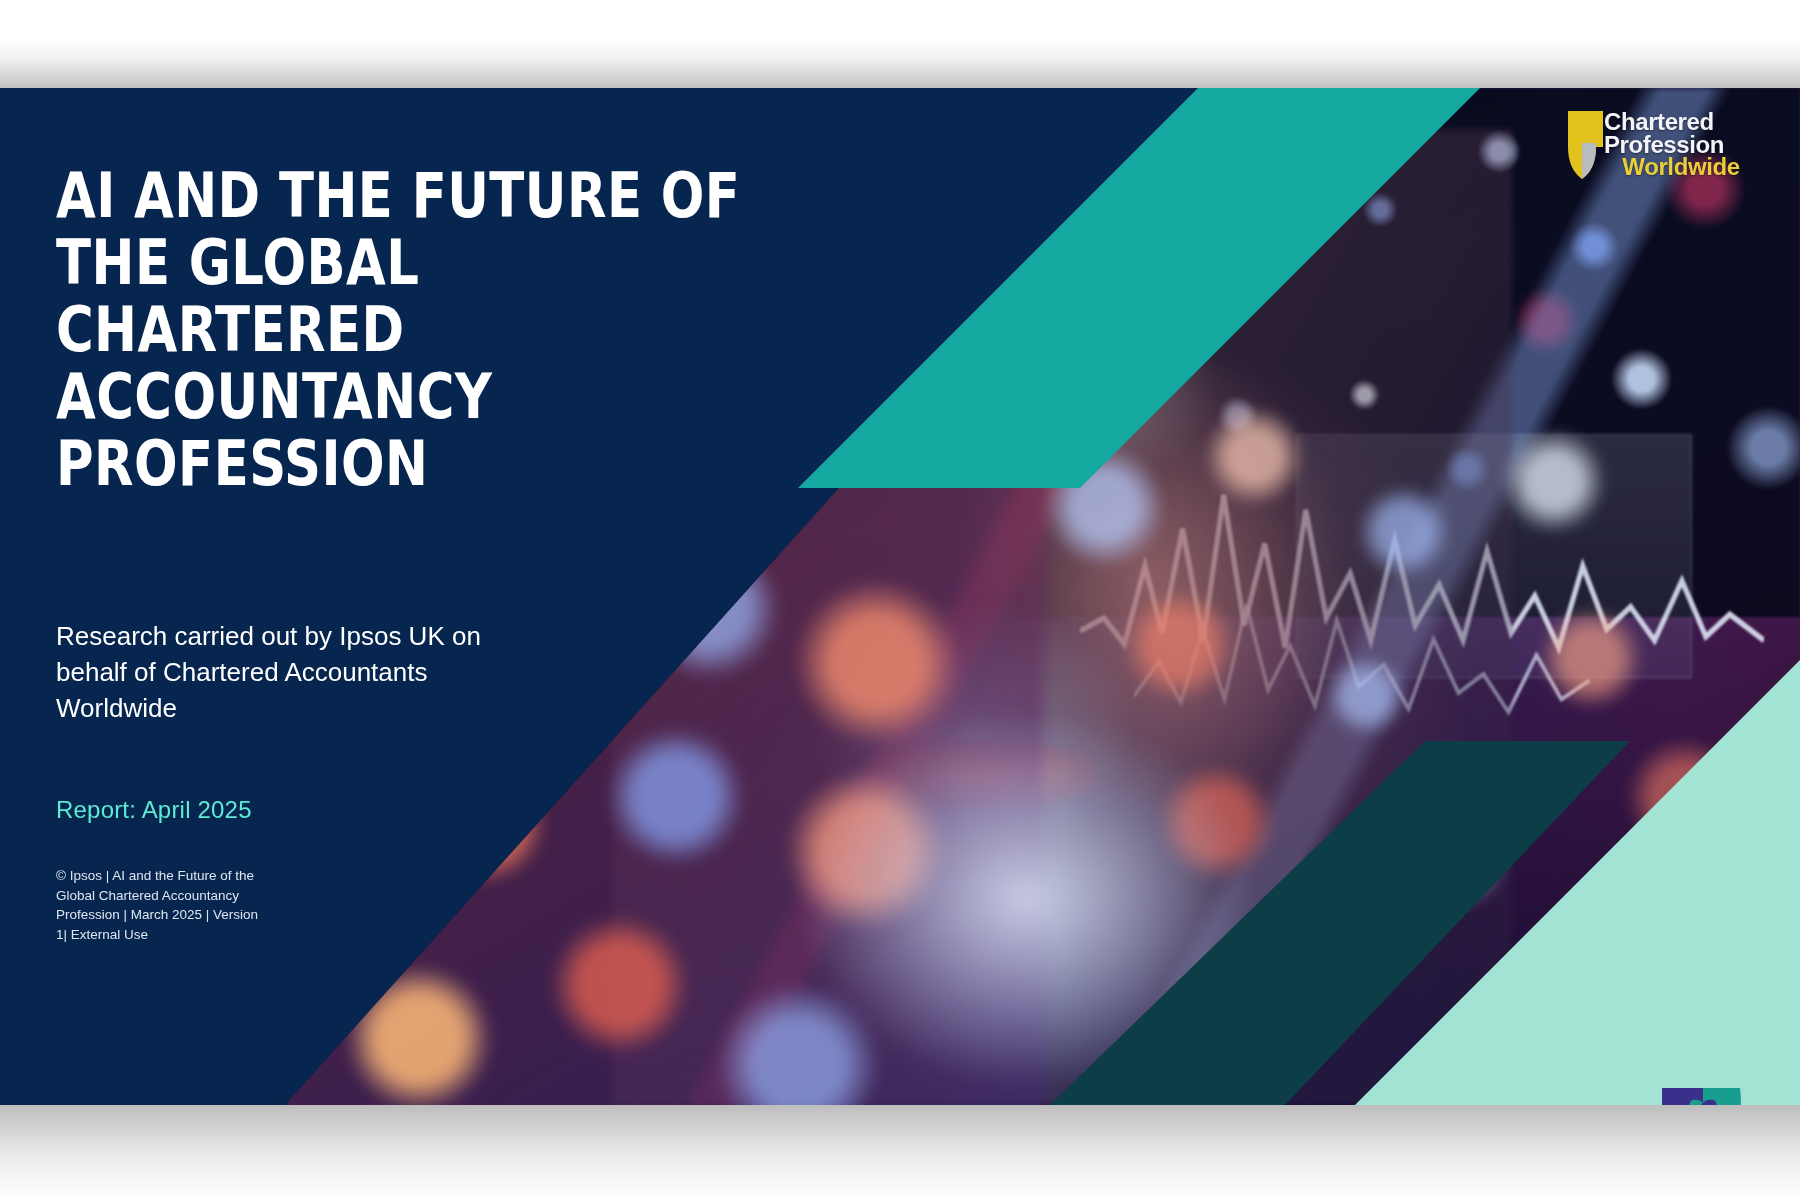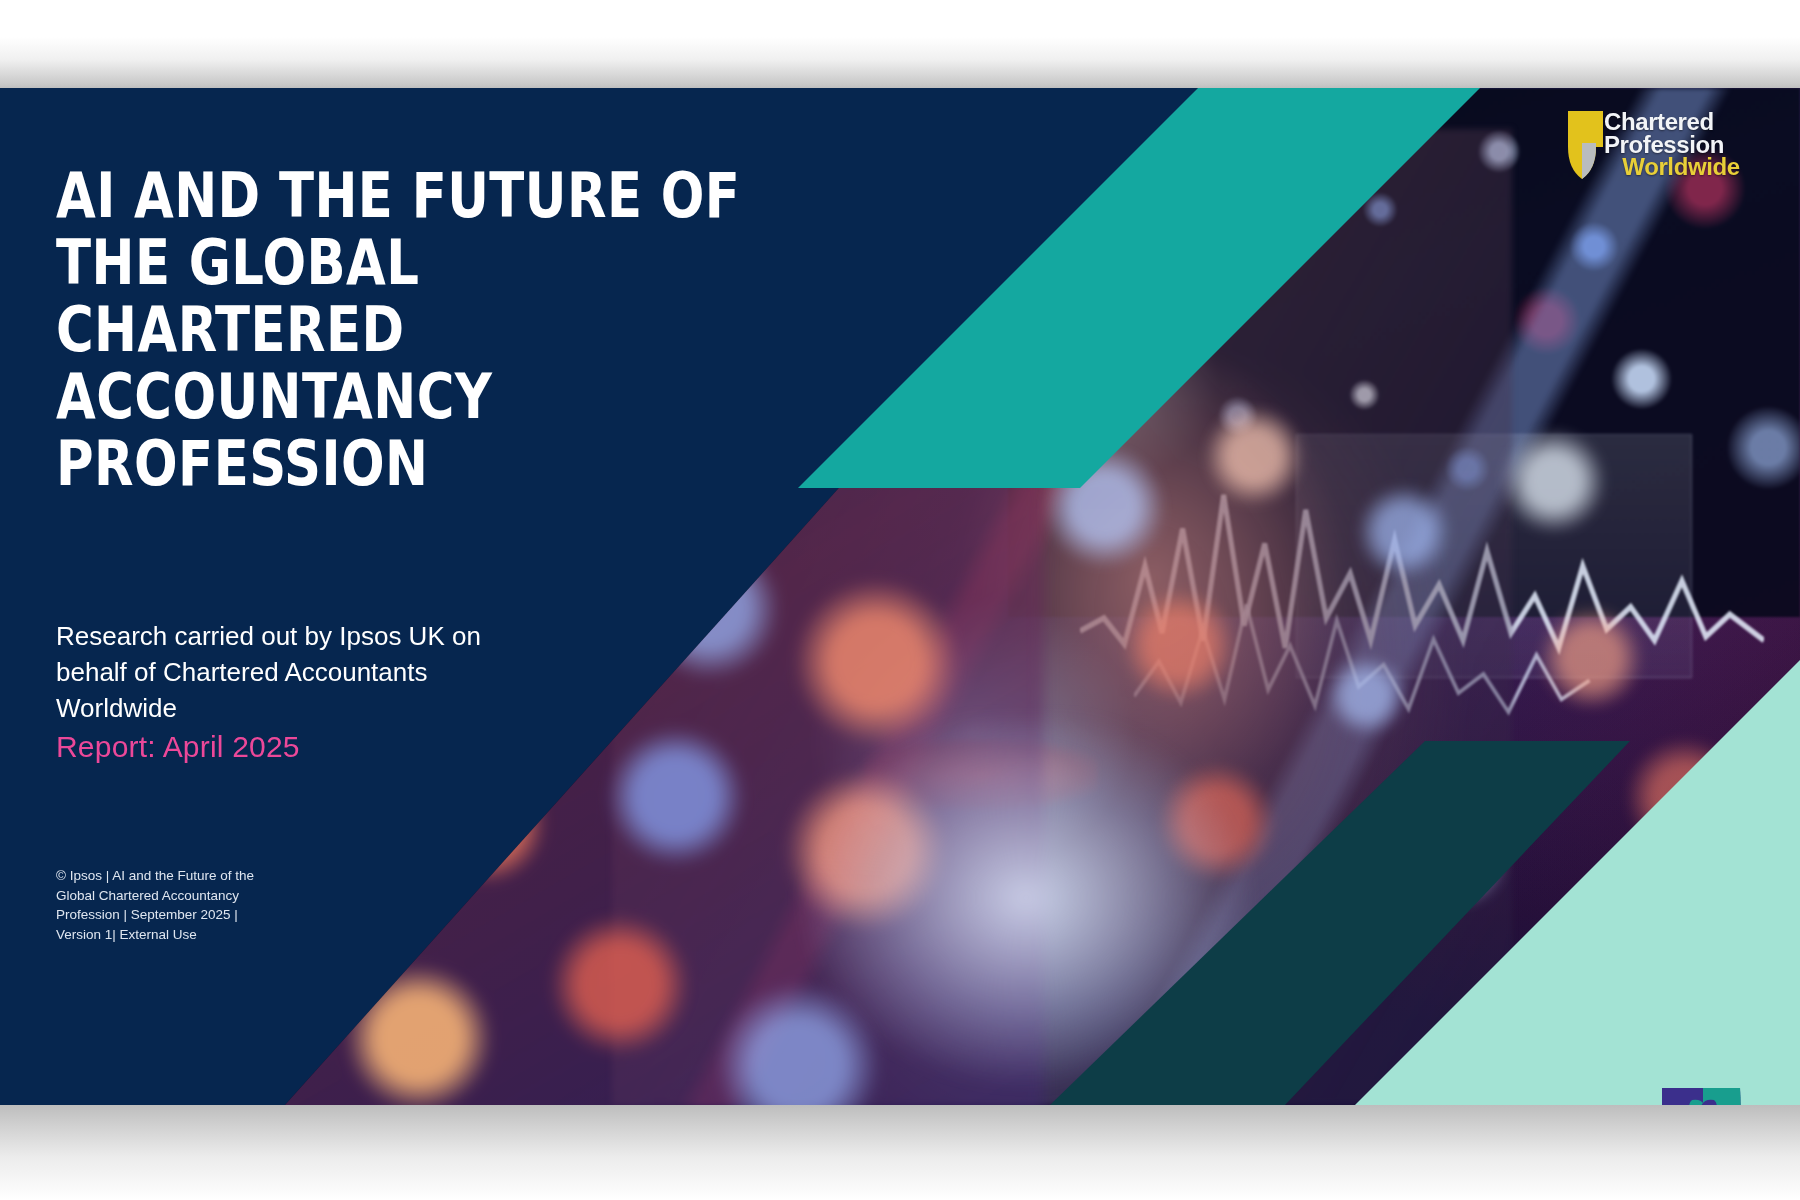--- a/index.html
+++ b/index.html
@@ -184,22 +184,22 @@
     font-family:"Liberation Sans Narrow","DejaVu Sans Condensed","Liberation Sans", sans-serif;
     font-weight:700; font-size:62px; line-height:1.08;
     letter-spacing:0.5px; text-transform:uppercase;
     transform:scaleX(0.92); transform-origin:left top;
   }
   .subtitle{
     position:absolute; left:56px; top:531px; width:470px;
     color:#ffffff; font-weight:400; font-size:26px; line-height:1.38;
   }
   .report-date{
-    position:absolute; left:56px; top:642px;
-    color:#ec4899; font-weight:400; font-size:30px; letter-spacing:0.2px;
+    position:absolute; left:56px; top:708px;
+    color:#5eead4; font-weight:400; font-size:24px; letter-spacing:0.2px;
   }
   .copyright{
     position:absolute; left:56px; top:778px; width:205px;
     color:#dfe6f0; font-weight:400; font-size:13.5px; line-height:1.45;
   }
 
   
   .caw-logo{ position:absolute; left:1566px; top:14px; width:175px; height:96px;margin-top:7px; }
   .caw-mark{ position:absolute; left:0; top:0; width:44px; height:72px; }
   .caw-text{
@@ -246,21 +246,21 @@
     <div class="band-teal"></div>
     <div class="band-mint"></div>
     <div class="band-darkteal"></div>
 
     <h1 class="title">AI AND THE FUTURE OF THE GLOBAL CHARTERED ACCOUNTANCY PROFESSION</h1>
 
     <p class="subtitle">Research carried out by Ipsos UK on behalf of Chartered Accountants Worldwide</p>
 
     <p class="report-date">Report: April 2025</p>
 
-    <p class="copyright">© Ipsos | AI and the Future of the Global Chartered Accountancy Profession | September 2025 | Version 1| External Use</p>
+    <p class="copyright">© Ipsos | AI and the Future of the Global Chartered Accountancy Profession | March 2025 | Version 1| External Use</p>
 
     <div class="caw-logo">
       <svg class="caw-mark" viewBox="0 0 44 72">
         <path d="M2 2 L30 2 L30 38 Q30 60 16 70 Q2 60 2 38 Z" fill="#E2C21C"></path>
         <path d="M16 34 L30 34 L30 38 Q30 60 16 70 Z" fill="#B9BCBE"></path>
         <rect x="30" y="2" width="7" height="36" fill="#E2C21C"></rect>
       </svg>
       <div class="caw-text">
         <div class="l1">Chartered</div>
         <div class="l2">Profession</div>

